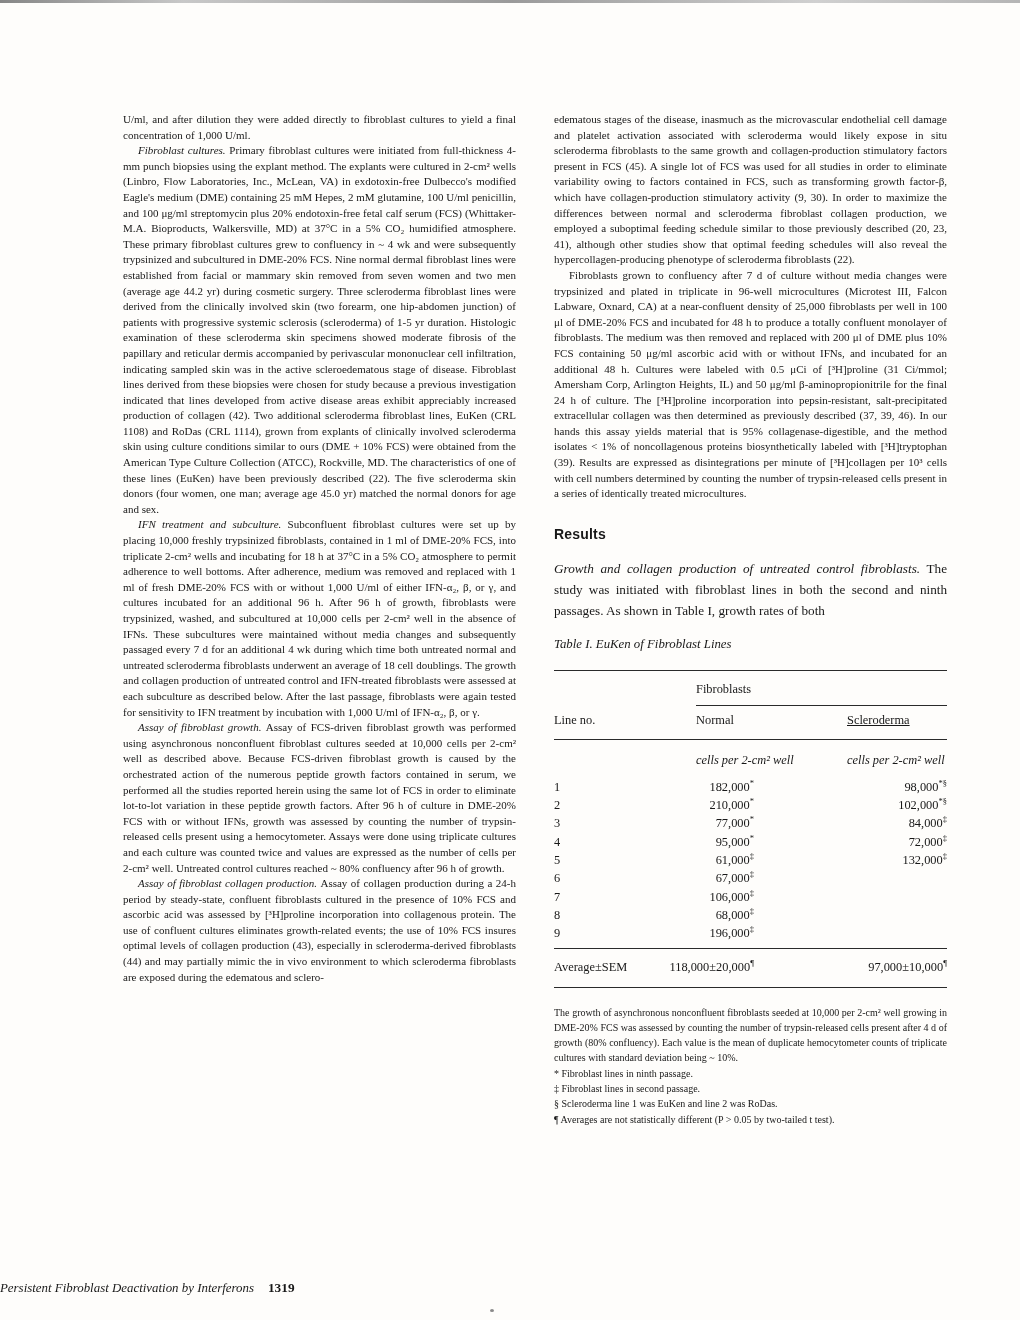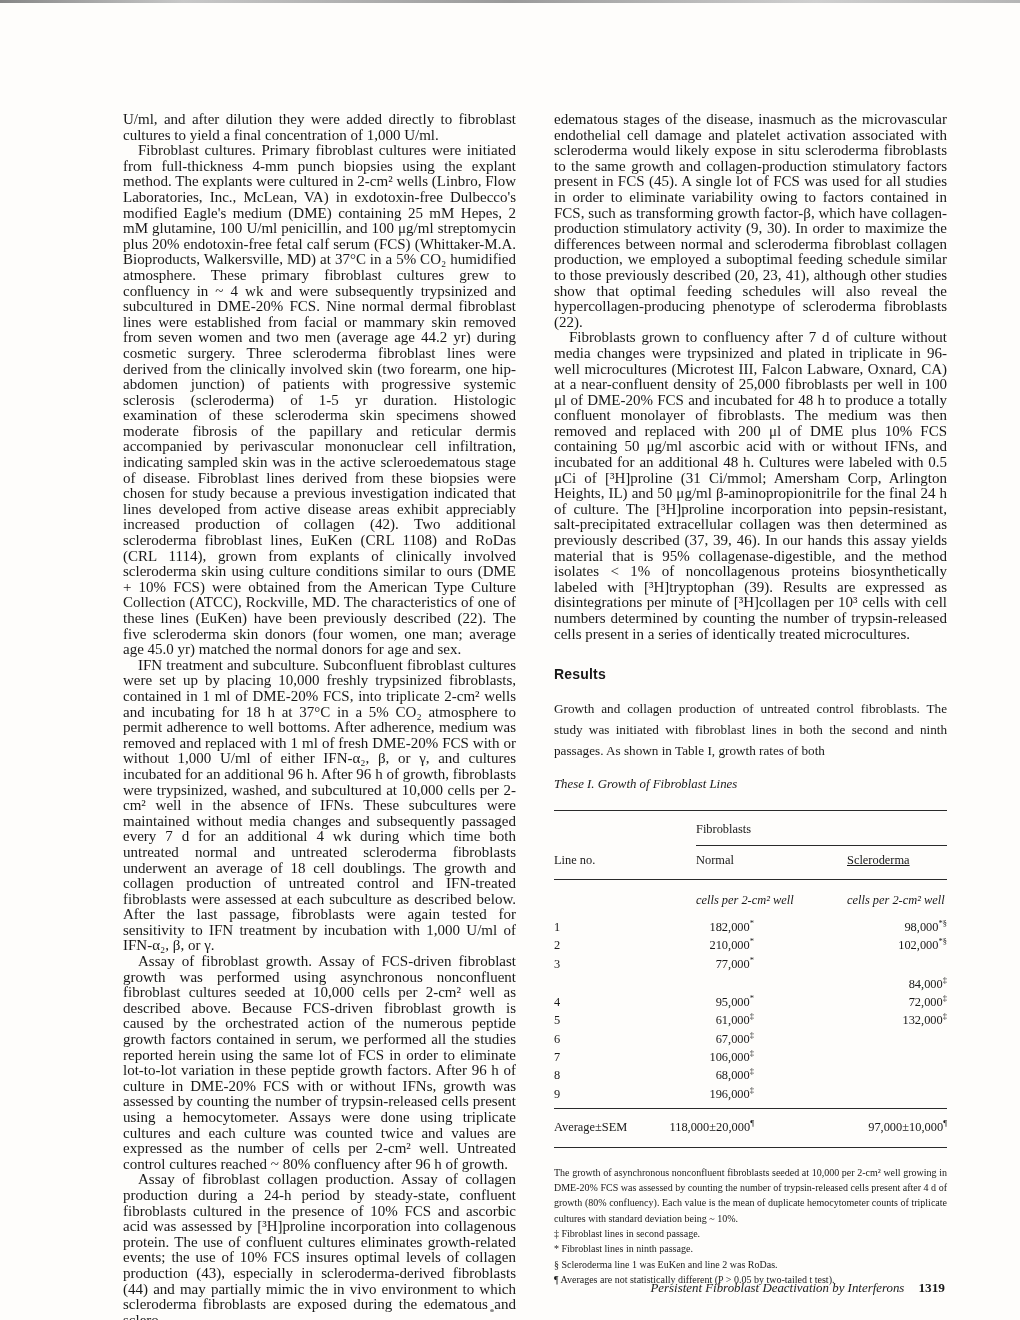--- a/index.html
+++ b/index.html
@@ -5,42 +5,42 @@
 <style>
   *{box-sizing:border-box;}
   html,body{margin:0;padding:0;background:#d8d8d8;}
   .page{position:relative;width:1020px;height:1320px;margin:0 auto;background:#fefdfb;overflow:hidden;
         font-family:"Liberation Serif","DejaVu Serif",serif;color:#181818;}
   .scan-top{position:absolute;top:0;left:0;width:1020px;height:3px;
         background:linear-gradient(90deg,#868686,#c8c8c8 18%,#9a9a9a 50%,#d0d0d0 80%,#b5b5b5);}
   .speck{position:absolute;left:490px;top:1309px;width:4px;height:3px;background:#8a8a8a;border-radius:50%;}
   .columns{position:absolute;top:112px;left:123px;display:flex;gap:38px;align-items:flex-start;}
   .col{width:393px;}
-  .para{margin:0;font-size:15px;line-height:15.6px;text-align:justify;}
+  .para{margin:0;font-size:11px;line-height:15.6px;text-align:justify;}
   .para.indent{text-indent:15px;}
-  .lead{margin-top:36px;}
+  .lead{font-style:italic;margin-top:36px;}
   .results-heading{font-family:"Liberation Sans","DejaVu Sans",sans-serif;font-size:14px;font-weight:bold;
         margin:24px 0 16px;letter-spacing:.2px;}
   .results-para{font-size:13.2px;line-height:21px;}
   .tablewrap{margin-top:16px;}
   .tcaption{font-style:italic;font-size:12.8px;margin:0 0 13px;}
   .tgrid{display:grid;grid-template-columns:142px 58px 93px 100px;font-size:12.4px;}
   .rule{grid-column:1/-1;height:0;border-top:1px solid #2a2a2a;margin:5px 0;}
   .rule.sub{grid-column:2/-1;margin:4px 0 0;}
   .group-h{padding:6px 0 4px;}
   .colh{padding:7px 0 6px;}
   .units{font-style:italic;padding:8px 0 10px;white-space:nowrap;}
   .lineno{line-height:18.3px;}
   .val{line-height:18.3px;justify-self:end;white-space:nowrap;}
   .avgl{padding:6px 0 7px;}
   .avgv{padding:6px 0 7px;justify-self:end;white-space:nowrap;}
   sup{font-size:8.5px;line-height:0;}
   .tnotes{margin-top:12px;font-size:10px;line-height:15.3px;}
   .tnotes .note-body{text-align:justify;}
-  .footer{position:absolute;top:1280px;left:0;width:945px;text-align:right;font-size:12.9px;}
+  .footer{position:absolute;top:1280px;left:0;width:945px;font-size:12.9px;}
   .footer .rt{font-style:italic;}
   .footer .pn{font-weight:bold;margin-left:14px;font-size:13.3px;}
 </style>
 </head>
 <body>
 
 <div class="page">
   <div class="scan-top"></div>
   <div class="speck"></div>
 
@@ -60,40 +60,40 @@
         </div>
 
       <h2 class="results-heading">Results</h2>
 
       <p class="para results-para">
         <span class="lead">Growth and collagen production of untreated control fibroblasts.</span>
         <span>The study was initiated with fibroblast lines in both the second and ninth passages. As shown in Table I, growth rates of both</span>
       </p>
 
       <div class="tablewrap">
-        <div class="tcaption">These I. Growth of Fibroblast Lines</div>
+        <div class="tcaption">Table I. EuKen of Fibroblast Lines</div>
         <div class="tgrid" id="tgrid">
             <div class="rule"></div>
             <div class="group-h" style="grid-column: 2 / -1;">Fibroblasts</div>
             <div class="rule sub"></div>
             <div class="colh" style="grid-column: 1;">Line no.</div>
             <div class="colh" style="grid-column: 2;">Normal</div>
             <div class="colh" style="grid-column: 4; text-decoration: underline;">Scleroderma</div>
             <div class="rule"></div>
             <div class="units" style="grid-column: 2 / 4;">cells per 2-cm² well</div>
             <div class="units" style="grid-column: 4;">cells per 2-cm² well</div>
             <div class="lineno" style="grid-column: 1;">1</div>
             <div class="val" style="grid-column: 2; margin-left: 12px;">182,000<sup>*</sup></div>
             <div class="val" style="grid-column: 4;">98,000<sup>*§</sup></div>
             <div class="lineno" style="grid-column: 1;">2</div>
             <div class="val" style="grid-column: 2;">210,000<sup>*</sup></div>
             <div class="val" style="grid-column: 4;">102,000<sup>*§</sup></div>
             <div class="lineno" style="grid-column: 1;">3</div>
             <div class="val" style="grid-column: 2;">77,000<sup>*</sup></div>
-            <div class="val" style="grid-column: 4; margin-top: 20px;">84,000<sup>‡</sup></div>
+            <div class="val" style="grid-column: 4;">84,000<sup>‡</sup></div>
             <div class="lineno" style="grid-column: 1;">4</div>
             <div class="val" style="grid-column: 2;">95,000<sup>*</sup></div>
             <div class="val" style="grid-column: 4;">72,000<sup>‡</sup></div>
             <div class="lineno" style="grid-column: 1;">5</div>
             <div class="val" style="grid-column: 2;">61,000<sup>‡</sup></div>
             <div class="val" style="grid-column: 4;">132,000<sup>‡</sup></div>
             <div class="lineno" style="grid-column: 1;">6</div>
             <div class="val" style="grid-column: 2;">67,000<sup>‡</sup></div>
             <div class="val" style="grid-column: 4;"></div>
             <div class="lineno" style="grid-column: 1;">7</div>
@@ -106,22 +106,22 @@
             <div class="val" style="grid-column: 2;">196,000<sup>‡</sup></div>
             <div class="val" style="grid-column: 4;"></div>
             <div class="rule"></div>
             <div class="avgl" style="grid-column: 1;">Average±SEM</div>
             <div class="avgv" style="grid-column: 2;">118,000±20,000<sup>¶</sup></div>
             <div class="avgv" style="grid-column: 4;">97,000±10,000<sup>¶</sup></div>
             <div class="rule"></div>
           </div>
         <div class="tnotes" id="tnotes">
             <div class="note note-body">The growth of asynchronous nonconfluent fibroblasts seeded at 10,000 per 2-cm² well growing in DME-20% FCS was assessed by counting the number of trypsin-released cells present after 4 d of growth (80% confluency). Each value is the mean of duplicate hemocytometer counts of triplicate cultures with standard deviation being ~ 10%.</div>
+            <div class="note">* Fibroblast lines in ninth passage.</div>
             <div class="note">‡ Fibroblast lines in second passage.</div>
-            <div class="note">* Fibroblast lines in ninth passage.</div>
             <div class="note">§ Scleroderma line 1 was EuKen and line 2 was RoDas.</div>
             <div class="note">¶ Averages are not statistically different (P &gt; 0.05 by two-tailed t test).</div>
           </div>
       </div>
     </div>
   </div>
 
   <div class="footer">
     <span class="rt">Persistent Fibroblast Deactivation by Interferons</span><span class="pn">1319</span>
   </div>

